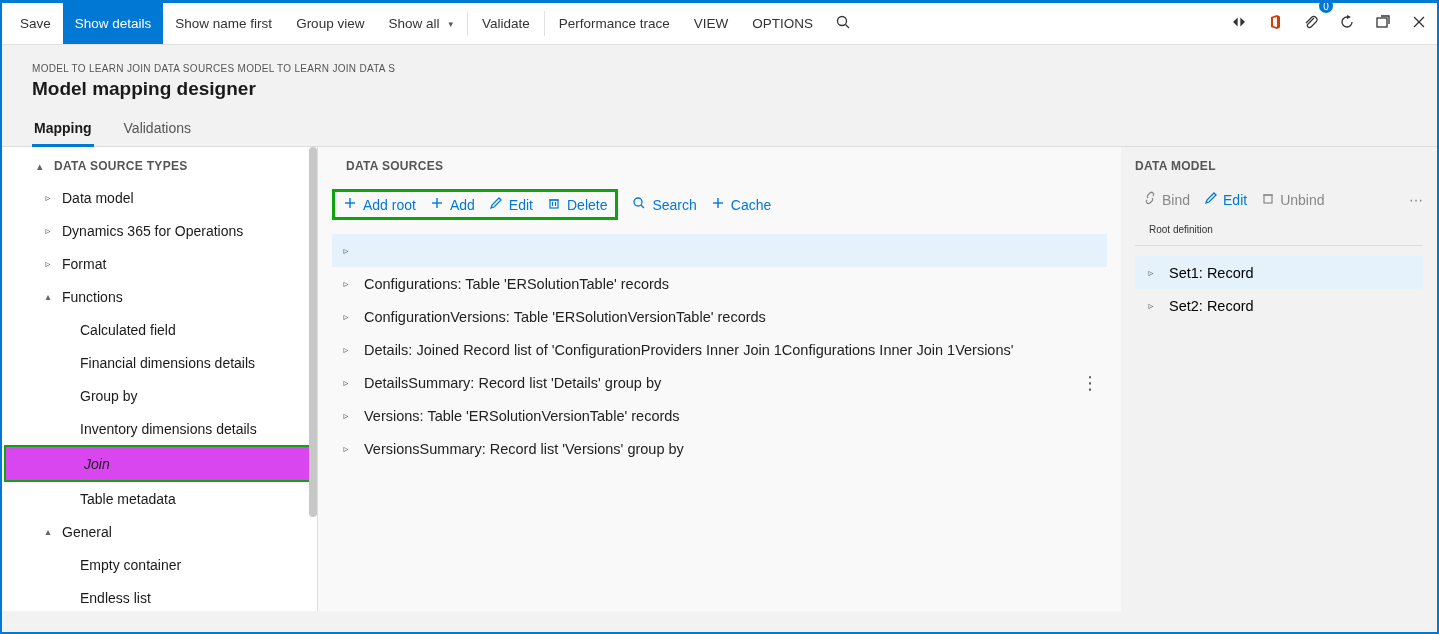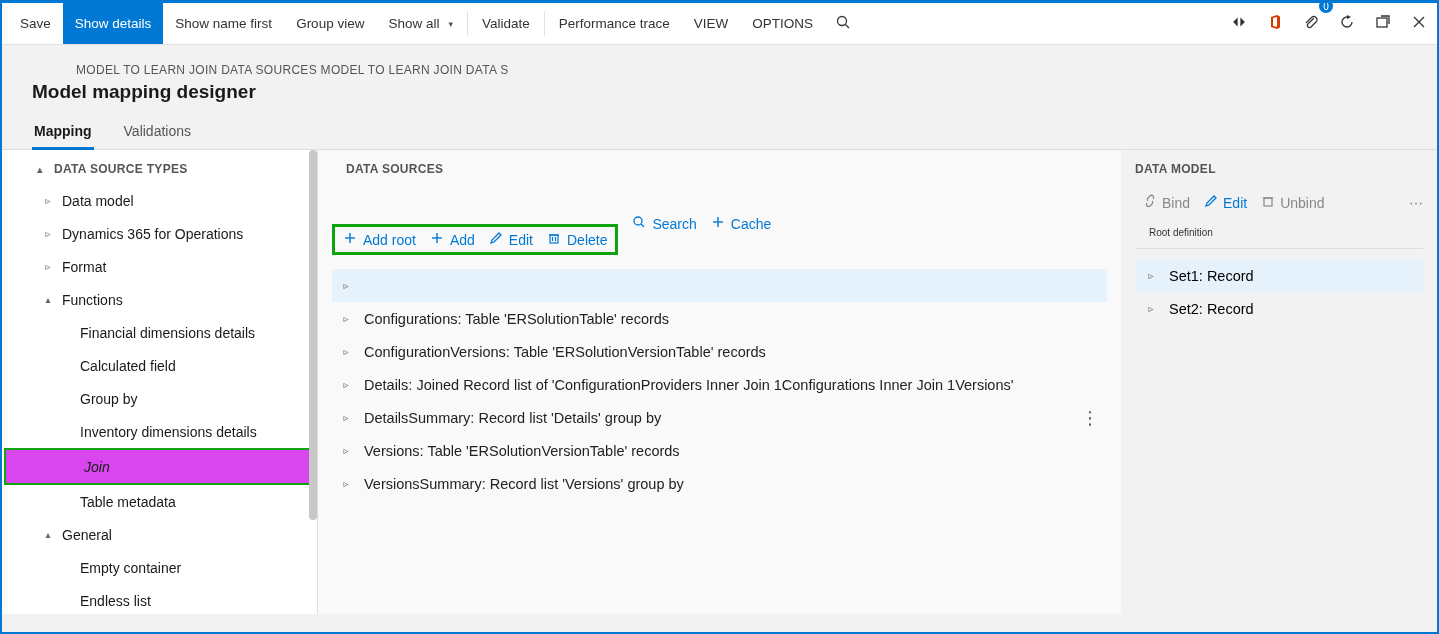--- a/index.html
+++ b/index.html
@@ -13,21 +13,21 @@
   .tb-divider { width: 1px; background: #e1e1e1; margin: 8px 2px; }
   .tb-spacer { flex: 1; }
   .tb-icon { display: flex; align-items: center; justify-content: center; width: 36px; cursor: pointer; color: #333; }
   .tb-icon svg { width: 16px; height: 16px; }
 
   .badge-wrapper { position: relative; }
   .badge { position: absolute; top: -4px; right: -4px; background: #0078d4; color: #fff; border-radius: 8px; font-size: 10px; min-width: 14px; height: 14px; display: flex; align-items: center; justify-content: center; padding: 0 3px; }
 
   
   .page-header { padding: 18px 30px 8px 30px; }
-  .breadcrumb { font-size: 12px; color: #555; letter-spacing: 0.3px; margin-left: 44px; }
+  .breadcrumb { font-size: 10px; color: #555; letter-spacing: 0.3px; }
   .page-title { font-size: 19px; font-weight: 600; color: #1a1a1a; margin-top: 4px; }
 
   
   .tabs { display: flex; gap: 28px; padding: 6px 30px 0 30px; border-bottom: 1px solid #ddd; }
   .tab { padding: 6px 2px 10px 2px; font-size: 14px; color: #555; cursor: pointer; position: relative; }
   .tab.active { color: #1a1a1a; font-weight: 600; }
   .tab.active::after { content: ""; position: absolute; left: 0; right: 0; bottom: -1px; height: 3px; background: #0078d4; }
 
   
   .main { display: flex; height: calc(634px - 42px - 86px - 42px); }
@@ -44,21 +44,21 @@
   .tree-row { display: flex; align-items: center; height: 33px; padding-left: 14px; cursor: pointer; gap: 8px; }
   .tree-row.selected { background: #d946ef; font-style: italic; }
   .tree-arrow { width: 12px; color: #666; font-size: 10px; display: inline-flex; justify-content: center; }
   .tree-row .indent-1 { margin-left: 18px; }
   .tree-row .indent-2 { margin-left: 36px; }
   .highlight-green { border: 2px solid #0fa30f; margin: 0 2px; }
 
   
   .col-mid-inner { padding: 0 14px 0 14px; }
   .ds-toolbar { display: flex; align-items: center; gap: 14px; padding: 8px 0 8px 0; }
-  .ds-box { display: flex; align-items: center; gap: 14px; border: 3px solid #0fa30f; padding: 4px 8px; margin-top: 32px; }
+  .ds-box { display: flex; align-items: center; gap: 14px; border: 3px solid #0fa30f; padding: 4px 8px; }
   .ds-btn { display: flex; align-items: center; gap: 6px; font-size: 14px; color: #0078d4; cursor: pointer; }
   .ds-btn svg { width: 14px; height: 14px; }
 
   .ds-list { margin-top: 6px; }
   .ds-row { display: flex; align-items: center; height: 33px; padding-left: 8px; gap: 12px; font-size: 14.5px; color: #222; cursor: pointer; }
   .ds-row.selected { background: #e5f1fb; }
   .dm-toolbar { display: flex; align-items: center; gap: 14px; padding: 10px 14px 10px 22px; font-size: 14px; }
   .dm-btn { display: flex; align-items: center; gap: 5px; cursor: pointer; }
   .dm-btn.muted { color: #888; }
   .dm-btn.primary { color: #0078d4; }
@@ -204,26 +204,26 @@
           <span>Format</span>
         </div>
       <div class="tree-row">
           <span class="indent-1"></span>
           <span class="tree-arrow">▴</span>
           <span>Functions</span>
         </div>
       <div class="tree-row">
           <span class="indent-2"></span>
           <span class="tree-arrow"></span>
+          <span>Calculated field</span>
+        </div>
+      <div class="tree-row">
+          <span class="indent-2"></span>
+          <span class="tree-arrow"></span>
           <span>Financial dimensions details</span>
-        </div>
-      <div class="tree-row">
-          <span class="indent-2"></span>
-          <span class="tree-arrow"></span>
-          <span>Calculated field</span>
         </div>
       <div class="tree-row">
           <span class="indent-2"></span>
           <span class="tree-arrow"></span>
           <span>Group by</span>
         </div>
       <div class="tree-row">
           <span class="indent-2"></span>
           <span class="tree-arrow"></span>
           <span>Inventory dimensions details</span>

